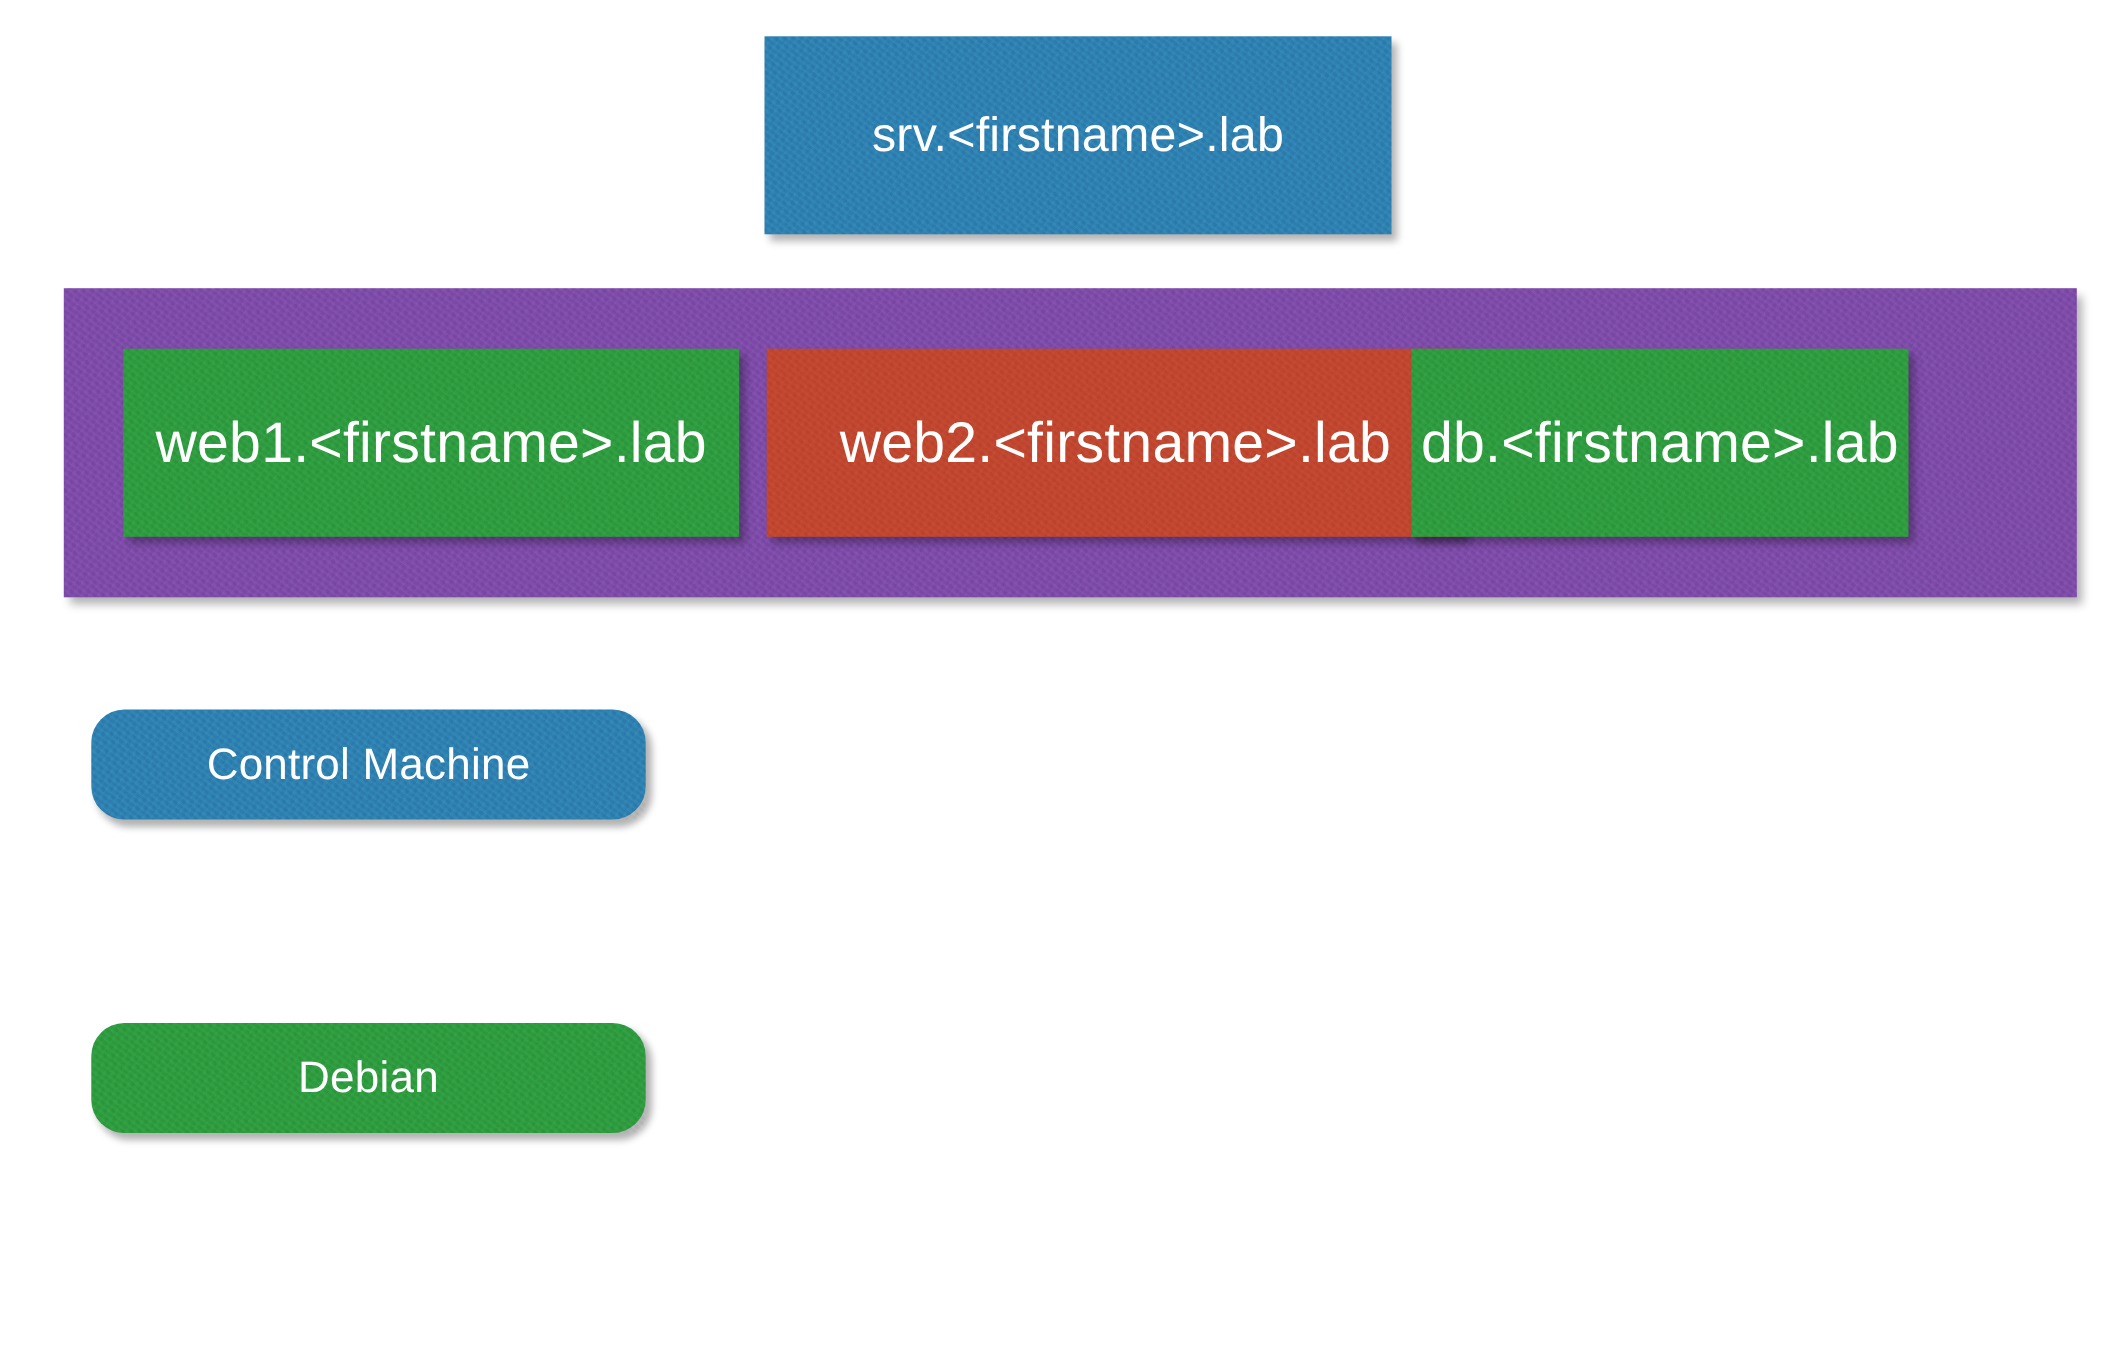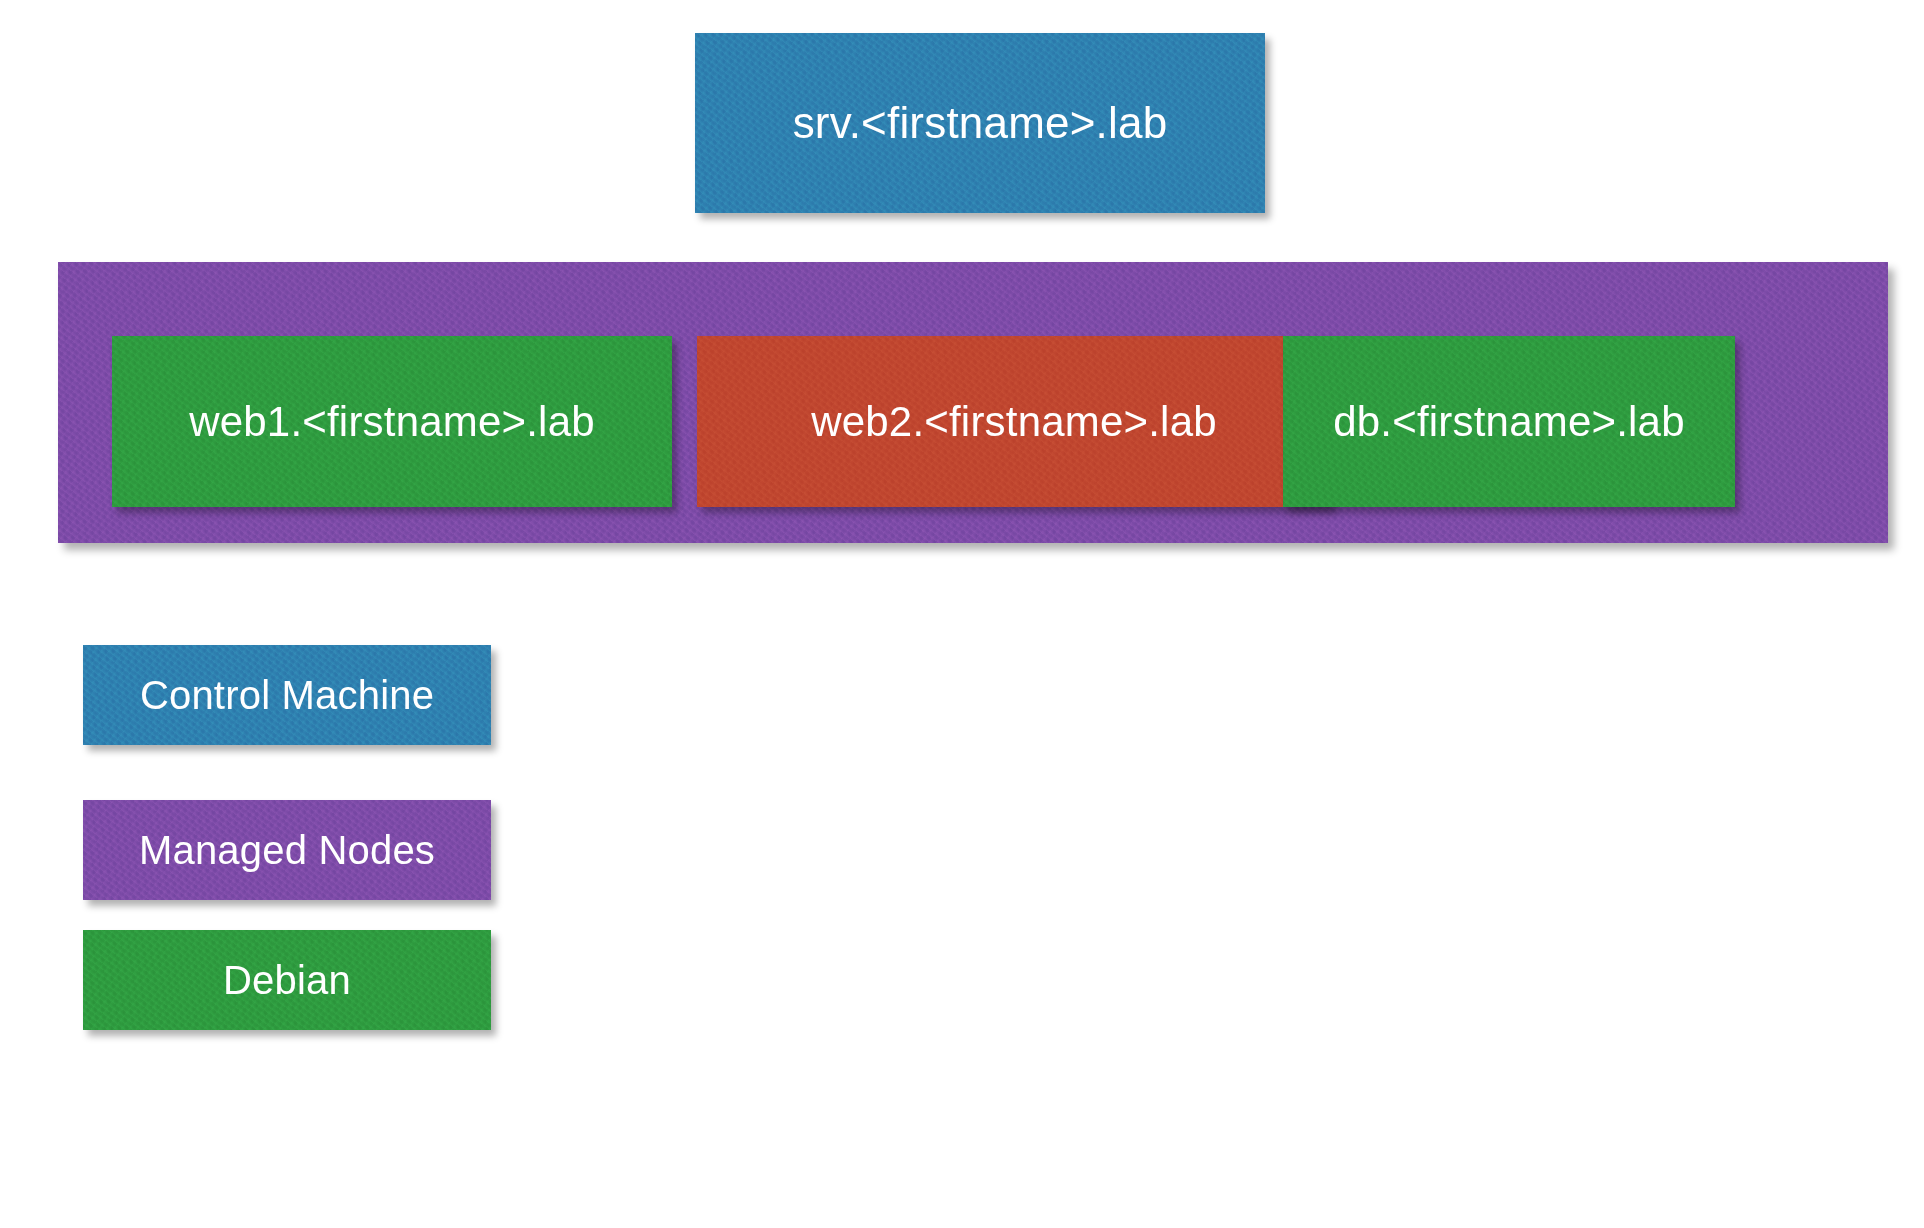--- a/index.html
+++ b/index.html
@@ -78,33 +78,33 @@
     width: 1830px;
     height: 281px;
     box-shadow: 6px 7px 8px rgba(0,0,0,0.30);
     display: block;
   }
 
   .node-box {
     position: absolute;
     top: 55px;
     height: 171px;
-    font-size: 42px;
-    margin-top: 19px;
+    font-size: 52px;
   }
   #node-web1 { left: 54px;   width: 560px; }
   #node-web2 { left: 639px;  width: 634px; }
   #node-db   { left: 1225px; width: 452px; }
 
   
   .legend-box {
     left: 83px;
-    width: 408px;
+    width: 504px;
     height: 100px;
     font-size: 40px;
+    border-radius: 30px;
   }
   #legend-control { top: 645px; }
   #legend-managed { top: 800px; }
   #legend-debian  { top: 930px; }
   #legend-redhat  { top: 1108px; }
 </style>
 </head>
 <body style="background-color: rgb(255, 255, 255);">
 
 <div class="canvas">
@@ -125,22 +125,19 @@
 
     <div class="box node-box" id="node-db" style="background-color: rgb(46, 155, 63); color: rgb(255, 255, 255);">
       <span class="label">db.&lt;firstname&gt;.lab</span>
     </div>
   </div>
 
   <div class="box legend-box" id="legend-control" style="background-color: rgb(46, 128, 176); color: rgb(255, 255, 255);">
     <span class="label">Control Machine</span>
   </div>
 
-  <div class="box legend-box" id="legend-managed" style="background-color: rgb(125, 75, 168); color: rgb(255, 255, 255);">
-    <span class="label">Managed Nodes</span>
-  </div>
 
   <div class="box legend-box" id="legend-debian" style="background-color: rgb(46, 155, 63); color: rgb(255, 255, 255);">
     <span class="label">Debian</span>
   </div>
 
 
 </div>
 
 </body></html>

